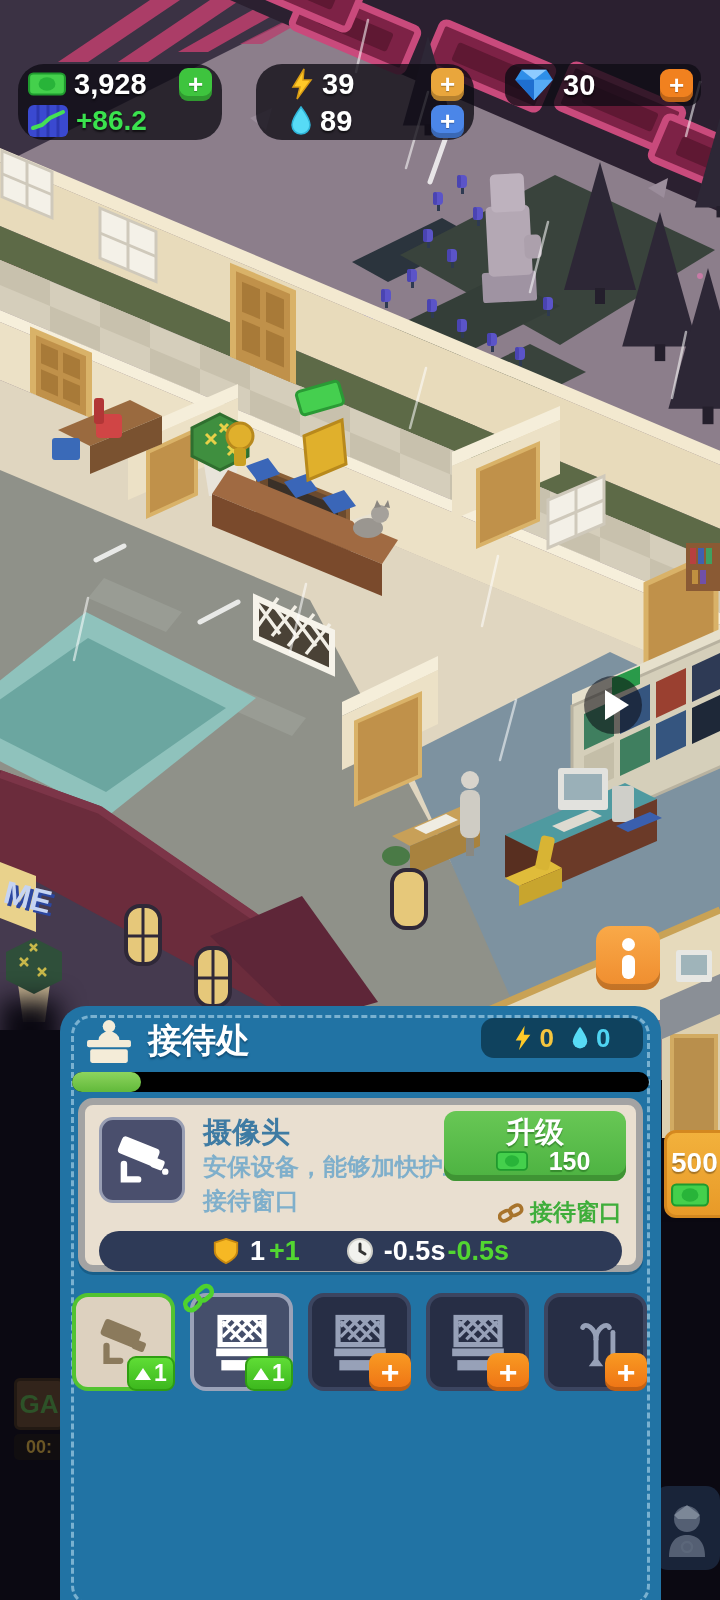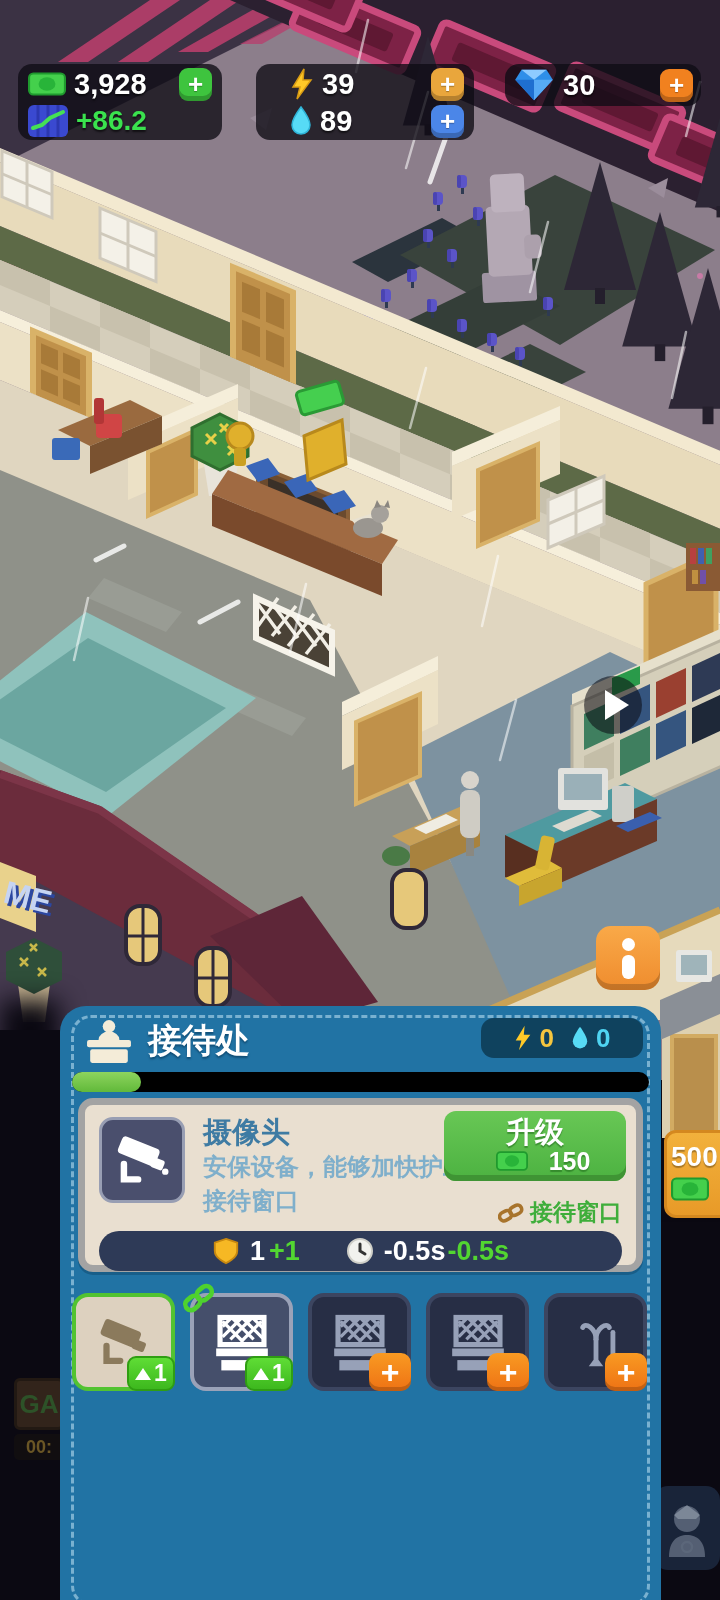--- a/index.html
+++ b/index.html
@@ -1,20 +1,20 @@
 <!DOCTYPE html>
 <html><head>
 <meta charset="utf-8">
 <style>
   html,body{margin:0;padding:0;background:#000;}
   .screen{position:relative;width:720px;height:1600px;overflow:hidden;
     font-family:"Liberation Sans","DejaVu Sans",sans-serif;background:#0b0912;}
   .screen *{box-sizing:border-box;}
   svg{display:block;}
-  .hud-box{background:rgba(14,11,20,.78);border-radius:14px;position:absolute;}
+  .hud-box{background:rgba(14,11,20,.78);border-radius:26px;position:absolute;}
   .hud-row{display:flex;align-items:center;height:38px;padding:0 10px;}
   .num{color:#fff;font-weight:bold;font-size:29px;text-shadow:0 2px 2px rgba(0,0,0,.6);margin-left:8px;}
   .income{color:#3ae24e;font-weight:bold;font-size:28px;text-shadow:0 2px 2px rgba(0,0,0,.6);margin-left:8px;}
   .plus-btn{width:33px;height:33px;border-radius:9px;display:flex;align-items:center;justify-content:center;
     color:#fff;font-size:26px;font-weight:bold;margin-left:auto;
     box-shadow:inset 0 -5px 0 rgba(0,0,0,.22);text-shadow:0 1px 1px rgba(0,0,0,.3);}
   .pb-green{background:#3ec43e;}.pb-amber{background:#e9a63c;}.pb-blue{background:#4b86e8;}.pb-orange{background:#f1811f;}
   .pill{position:absolute;background:rgba(14,11,20,.78);display:flex;align-items:center;}
   .time-badge{width:62px;height:30px;border-radius:7px;background:linear-gradient(115deg,#93a7d6 55%,#7b8fc4 55%);
     display:flex;align-items:center;justify-content:center;gap:6px;}
@@ -28,21 +28,21 @@
     border-bottom:15px solid transparent;margin-left:8px;}
   .info-btn{position:absolute;left:596px;top:926px;width:64px;height:64px;border-radius:15px;z-index:40;
     background:linear-gradient(#f9a948,#ef8c2e);box-shadow:inset 0 -6px 0 rgba(0,0,0,.18);
     display:flex;flex-direction:column;align-items:center;justify-content:center;gap:4px;}
   .i-dot{width:13px;height:13px;border-radius:50%;background:#fff;}
   .i-stem{width:13px;height:24px;border-radius:6px;background:#fff;}
   .buy-spot{position:absolute;left:664px;top:1130px;width:70px;height:88px;border-radius:12px;z-index:30;
     background:linear-gradient(#f2b13c,#e89a28);border:3px solid #d4881f;
     display:flex;flex-direction:column;align-items:center;padding-top:8px;}
   .buy-spot .price{color:#fff;font-weight:bold;font-size:28px;text-shadow:0 2px 1px rgba(0,0,0,.3);
-    align-self:flex-start;margin-left:4px;}
+    align-self:flex-start;margin-left:4px;margin-top:6px;}
   
   .dim{position:absolute;background:#0b0912;z-index:20;}
   .dim-left{left:0;top:1030px;width:60px;height:570px;box-shadow:0 -30px 25px #0b0912;}
   .dim-right{left:658px;top:1222px;width:62px;height:378px;box-shadow:0 -12px 14px #0b0912;}
   .dim-sign{position:absolute;left:14px;top:1378px;width:50px;z-index:21;opacity:.5;}
   .dim-sign .box{width:50px;height:52px;background:#5a4024;border:3px solid #3a2a14;border-radius:6px;
     color:#4f9a3f;font-weight:bold;font-size:26px;text-align:center;line-height:46px;}
   .dim-sign .timer{margin-top:4px;width:50px;height:26px;background:#181410;border-radius:5px;
     color:#c8a238;font-weight:bold;font-size:18px;text-align:center;line-height:26px;}
   .dim-staff{position:absolute;left:654px;top:1486px;width:66px;height:84px;border-radius:14px;

